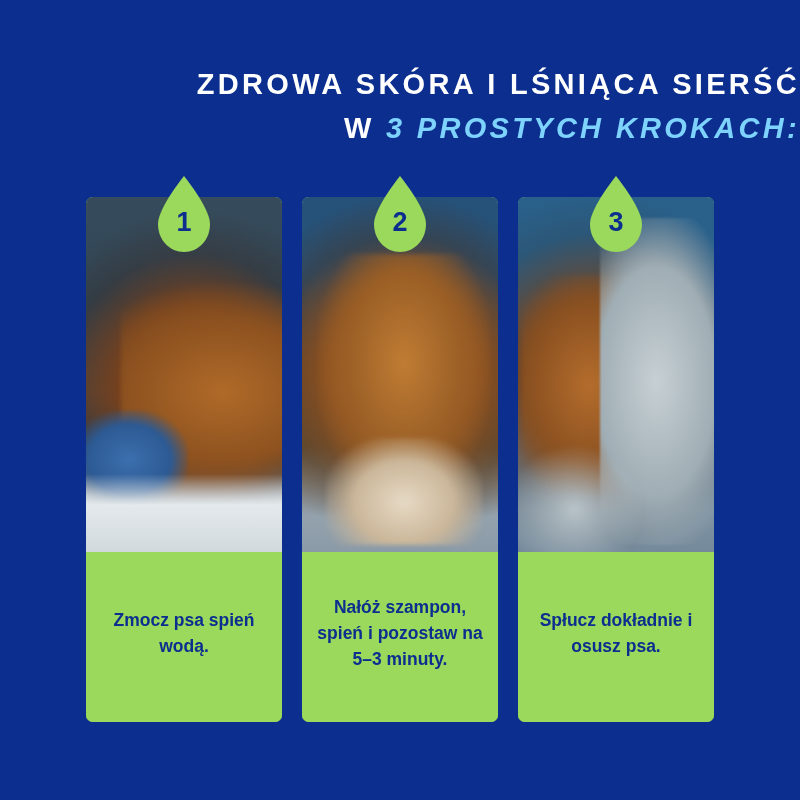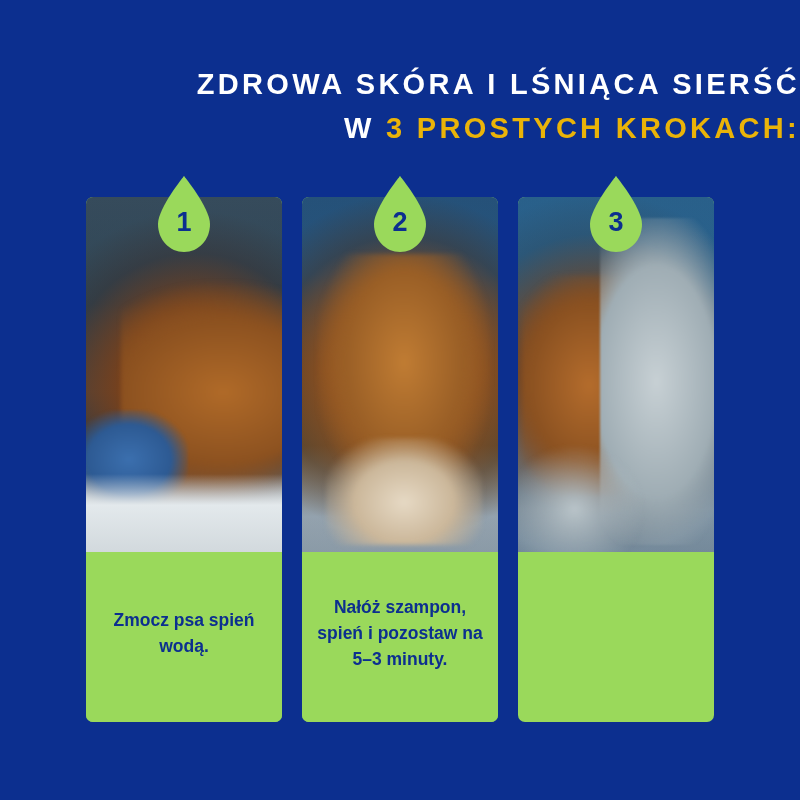--- a/index.html
+++ b/index.html
@@ -37,21 +37,22 @@
     text-transform: uppercase;
     white-space: nowrap;
   }
   .headline-line-1 {
     color: #ffffff;
   }
   .headline-line-2 {
     color: #ffffff;
   }
   .hl-accent {
-    color: #eab308;
+    color: #7dd3fc;
+    font-style: italic;
   }
 
   
   .cards {
     position: absolute;
     top: 197px;
     left: 86px;
     width: 628px;
     display: flex;
     justify-content: space-between;
@@ -262,20 +263,23 @@
     </div>
 
     <div class="card-wrap">
       <div class="card">
         <div class="card-photo photo3">
           <div class="photo-bg"></div>
           <div class="blob-a"></div>
           <div class="blob-b"></div>
           <div class="blob-c"></div>
         </div>
+        <div class="card-caption">
+          <div class="caption-text">Spłucz dokładnie i osusz psa.</div>
+        </div>
       </div>
       <div class="drop">
         <svg viewBox="0 0 60 78" xmlns="http://www.w3.org/2000/svg" aria-hidden="true">
           <path d="M30 1 C30 1 4 33 4 49 C4 65 15.6 77 30 77 C44.4 77 56 65 56 49 C56 33 30 1 30 1 Z" fill="#9ad95b"></path>
         </svg>
         <div class="drop-num">3</div>
       </div>
     </div>
 
   </div>

